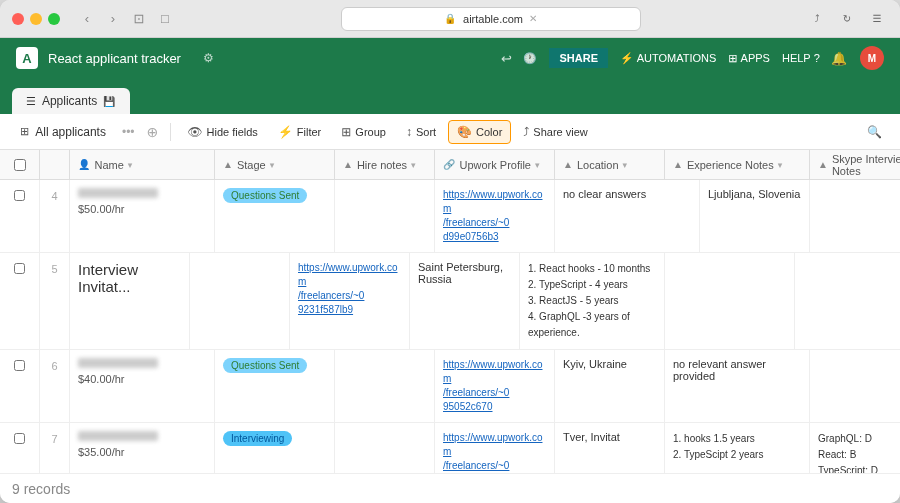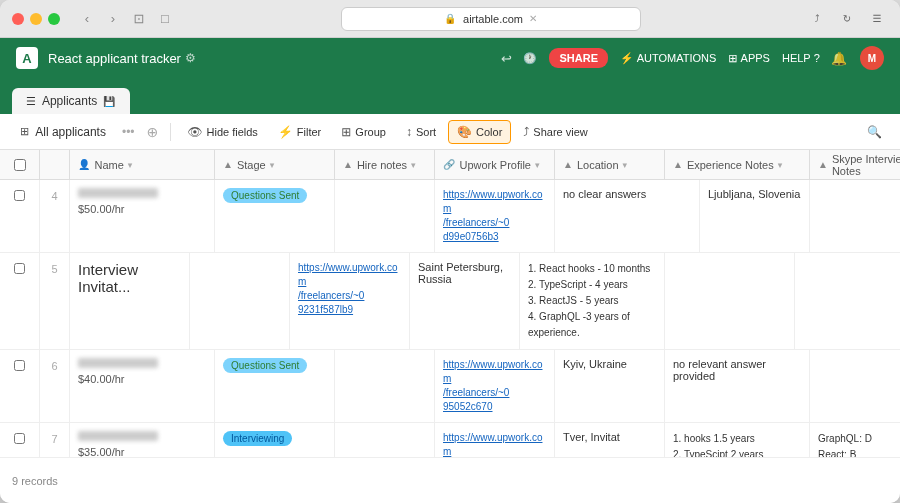--- a/index.html
+++ b/index.html
@@ -139,36 +139,36 @@
       font-size: 13px;
       color: #1d7a4a;
     }
 
     .app-title-text {
       color: white;
       font-size: 13px;
       font-weight: 500;
       display: flex;
       align-items: center;
-      gap: 4px;
+      gap: 22px;
     }
 
     .app-right-actions {
       display: flex;
       align-items: center;
       gap: 12px;
       color: white;
       font-size: 11px;
     }
 
     .share-btn {
-      background: #ef4444;
+      background: #0f766e;
       color: white;
       border: none;
-      border-radius: 9px;
+      border-radius: 0;
       padding: 4px 10px;
       font-size: 11px;
       font-weight: 600;
       cursor: pointer;
     }
 
     .help-btn, .user-btn {
       color: white;
       font-size: 11px;
       cursor: pointer;
@@ -433,26 +433,26 @@
 
     .skype-line {
       font-size: 10px;
       color: #333;
       line-height: 1.6;
     }
 
     
     .table-footer {
       background: white;
-      height: 46px;
+      height: 30px;
       display: flex;
       align-items: center;
       padding: 0 12px;
       border-top: 1px solid #eee;
-      font-size: 11px;
+      font-size: 14px;
       color: #888;
       flex-shrink: 0;
     }
 
     
     .table-body::-webkit-scrollbar {
       width: 6px;
       height: 6px;
     }
     .table-body::-webkit-scrollbar-thumb {

